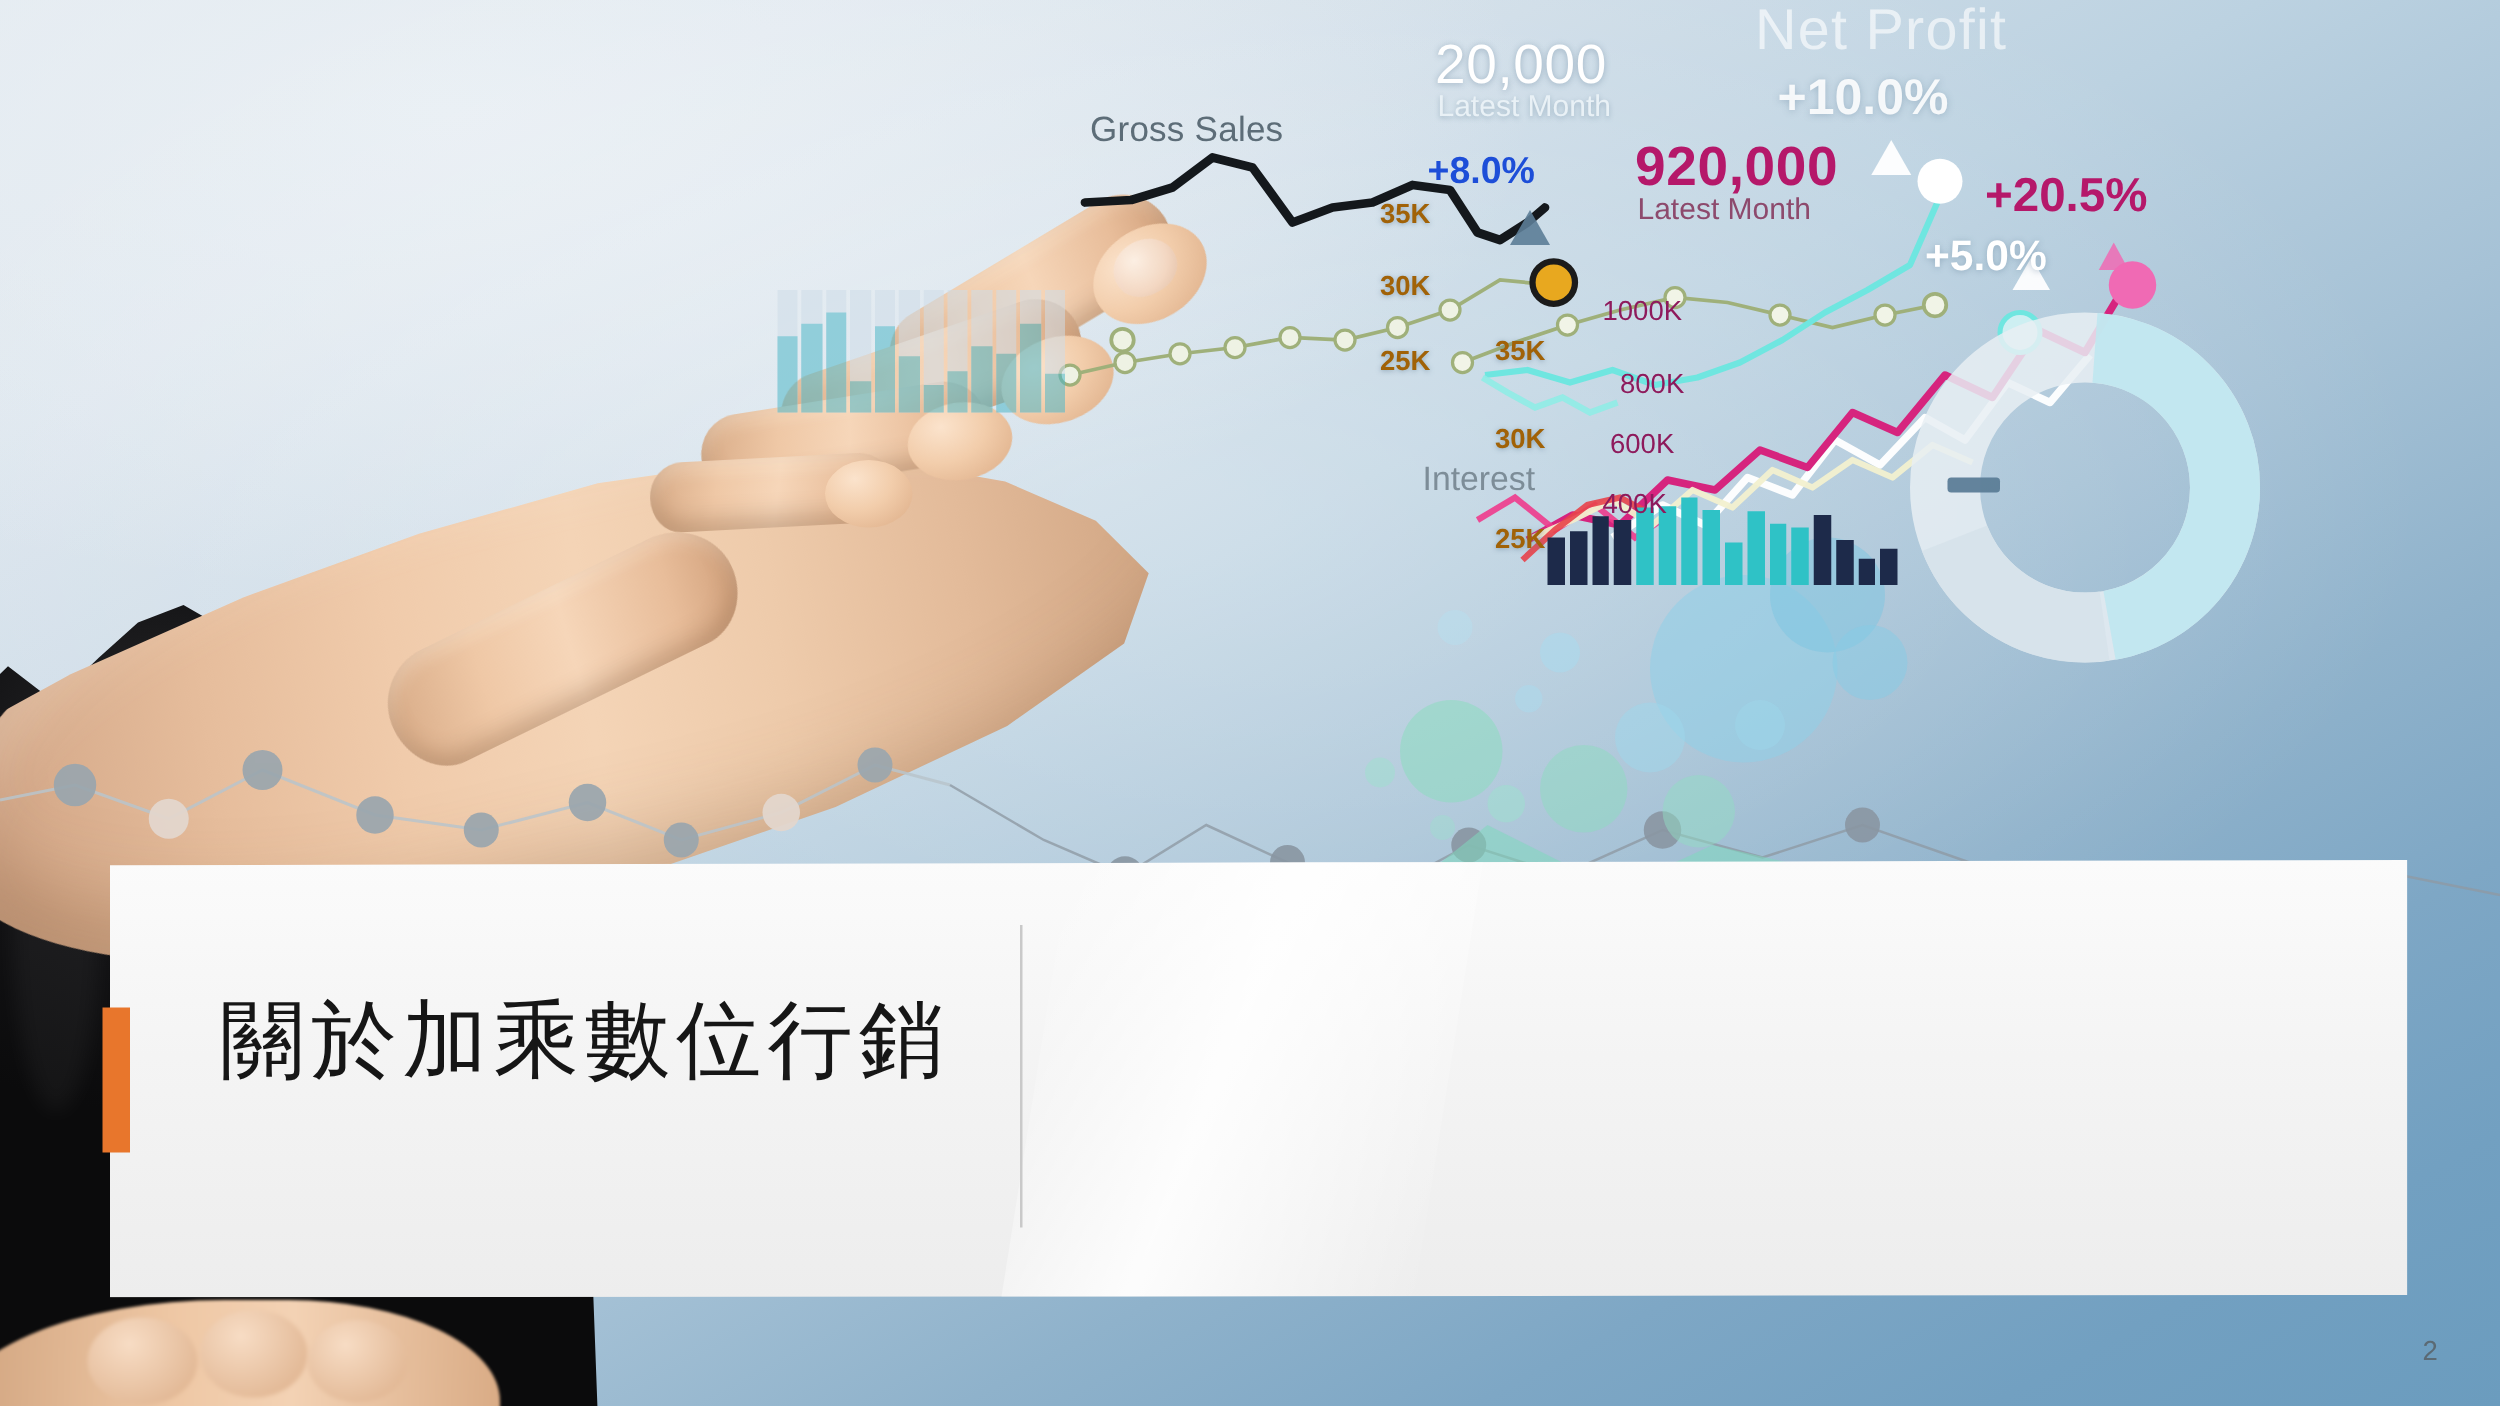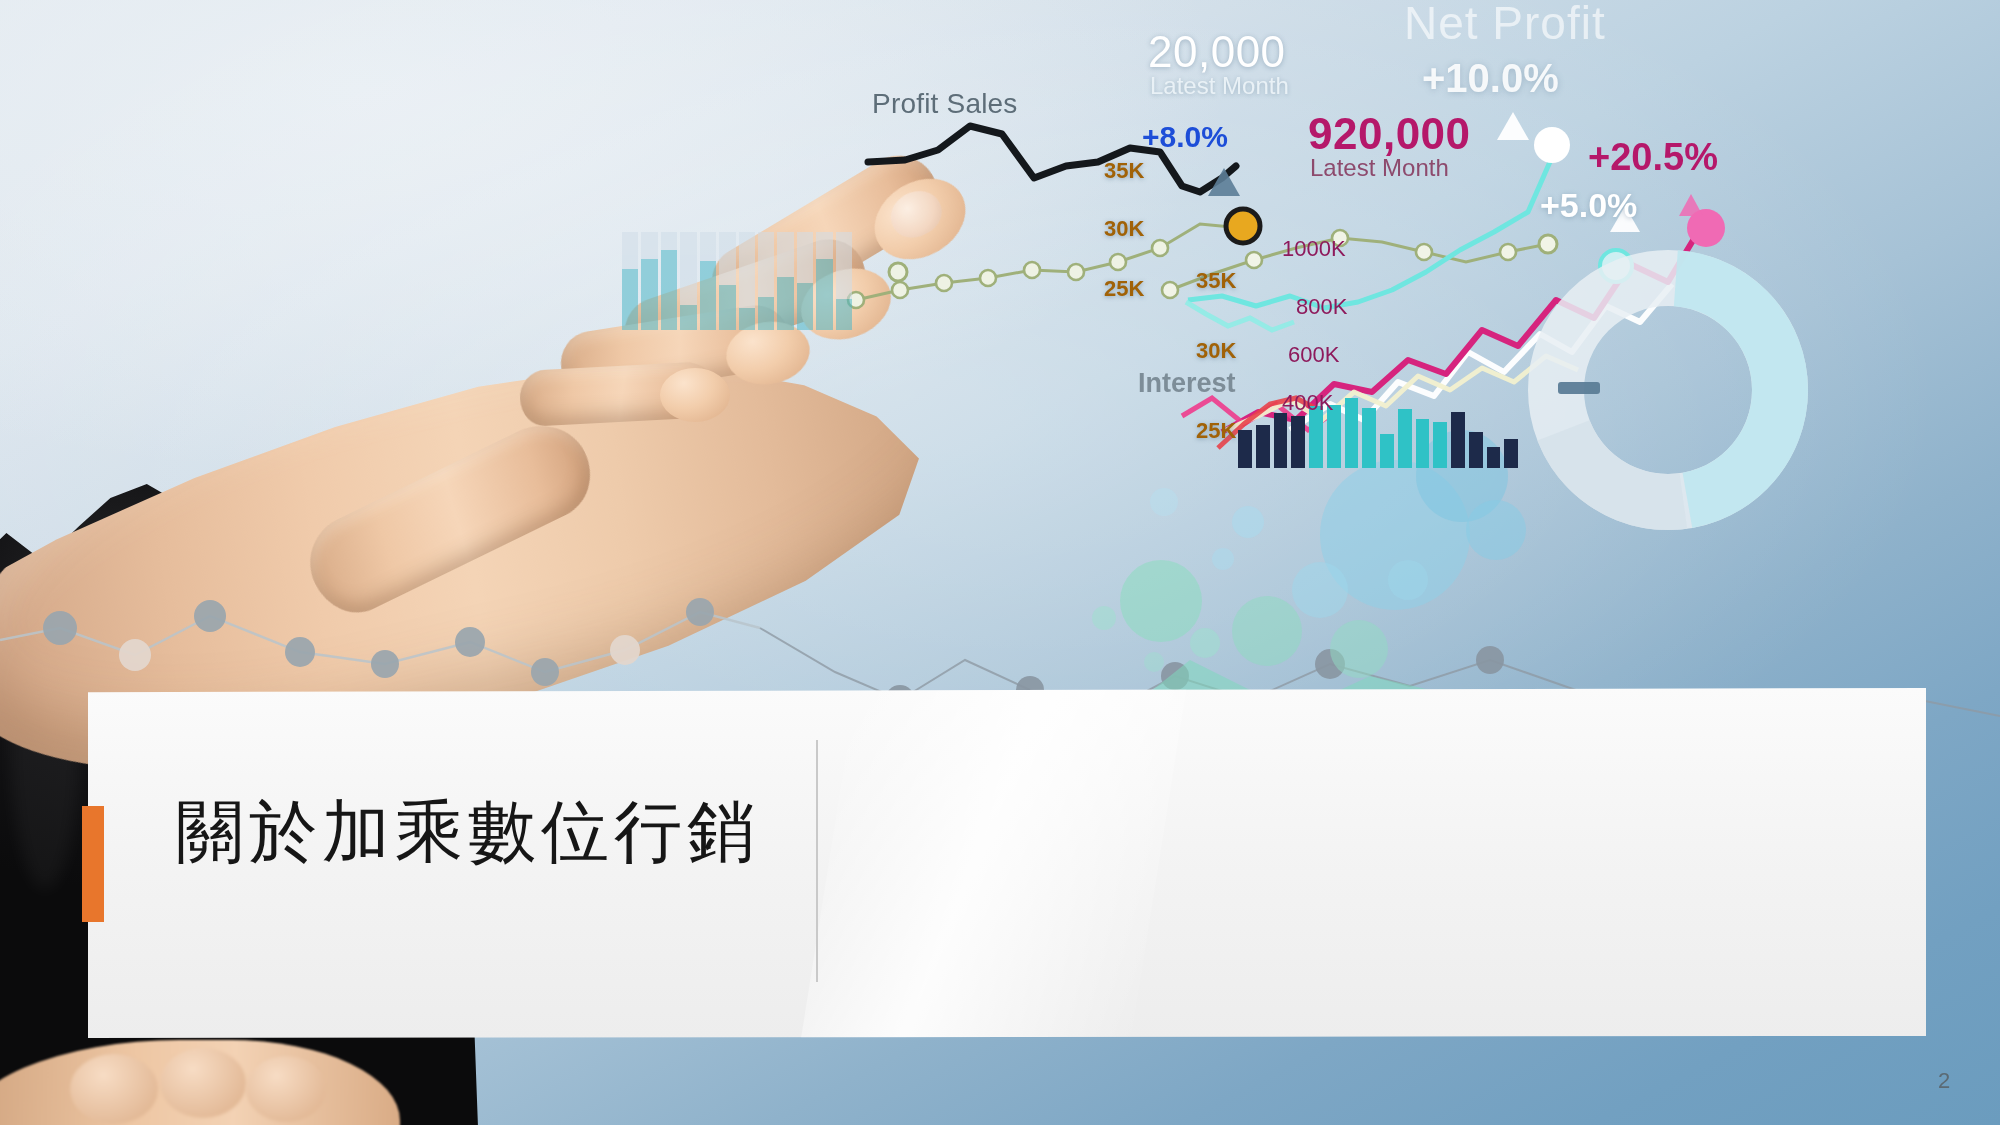--- a/index.html
+++ b/index.html
@@ -117,21 +117,21 @@
   .lbl-mag-sub { font-size:24px; color:#8d4a6d; font-weight:400; }
   .lbl-netprof { font-size:46px; color:rgba(255,255,255,.62); font-weight:400; letter-spacing:1px; }
   .lbl-pct-w   { font-size:40px; color:rgba(255,255,255,.88); font-weight:700;
                  text-shadow:0 1px 6px rgba(90,120,145,.35); }
   .lbl-pct-m   { font-size:38px; color:#b5186a; font-weight:700; }
   .lbl-pct-w2  { font-size:34px; color:#ffffff; font-weight:700;
                  text-shadow:0 1px 5px rgba(90,120,145,.4); }
   .lbl-ax-w    { font-size:22px; color:#a16207; font-weight:700;
                  text-shadow:0 1px 4px rgba(85,115,140,.5); }
   .lbl-ax-m    { font-size:22px; color:#8e1a5c; font-weight:400; }
-  .lbl-interest{ font-size:27px; color:#7d8d98; font-weight:700; }
+  .lbl-interest{ font-size:27px; color:#7d8d98; font-weight:400; }
 
   
   .barset { position:absolute; display:flex; align-items:flex-end; }
   .barset .track { position:relative; height:100%; display:flex; align-items:flex-end;
                    justify-content:center; }
   .barset .bar { width:100%; }
 
   
   .bub { position:absolute; border-radius:50%; }
 
@@ -413,21 +413,21 @@
       <div class="bar" style="flex:1; height:48%;  background:#2fc2c6;"></div>
       <div class="bar" style="flex:1; height:84%;  background:#2fc2c6;"></div>
       <div class="bar" style="flex:1; height:70%;  background:#2fc2c6;"></div>
       <div class="bar" style="flex:1; height:66%;  background:#2fc2c6;"></div>
       <div class="bar" style="flex:1; height:80%;  background:#1d2a4a;"></div>
       <div class="bar" style="flex:1; height:52%;  background:#1d2a4a;"></div>
       <div class="bar" style="flex:1; height:30%;  background:#1d2a4a;"></div>
       <div class="bar" style="flex:1; height:42%;  background:#1d2a4a;"></div>
     </div>
 
-    <div class="lbl lbl-gross" style="left:872px; top:90px;">Profit Sales</div>
+    <div class="lbl lbl-gross" style="left:872px; top:90px;">Gross Sales</div>
 
     <div class="lbl lbl-big-w" style="left:1148px; top:30px;">20,000</div>
     <div class="lbl lbl-sub-w" style="left:1150px; top:74px;">Latest Month</div>
 
     <div class="lbl lbl-pct-k" style="left:1142px; top:122px;">+8.0%</div>
 
     <div class="lbl lbl-mag" style="left:1308px; top:112px;">920,000</div>
     <div class="lbl lbl-mag-sub" style="left:1310px; top:156px;">Latest Month</div>
 
     <div class="lbl lbl-netprof" style="left:1404px; top:0px;">Net Profit</div>

